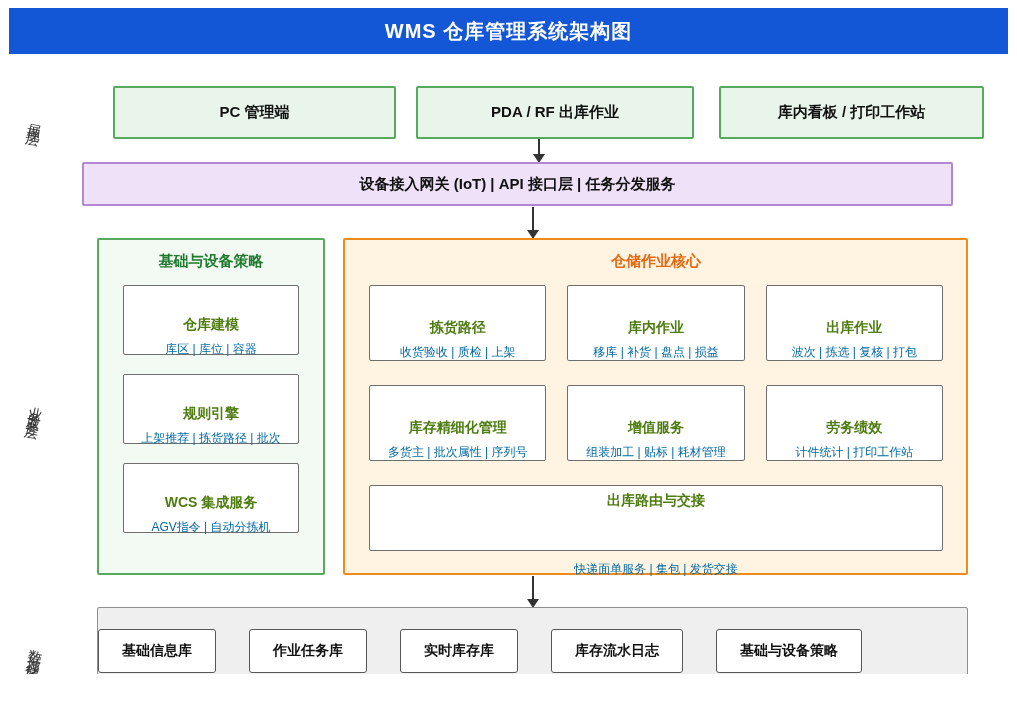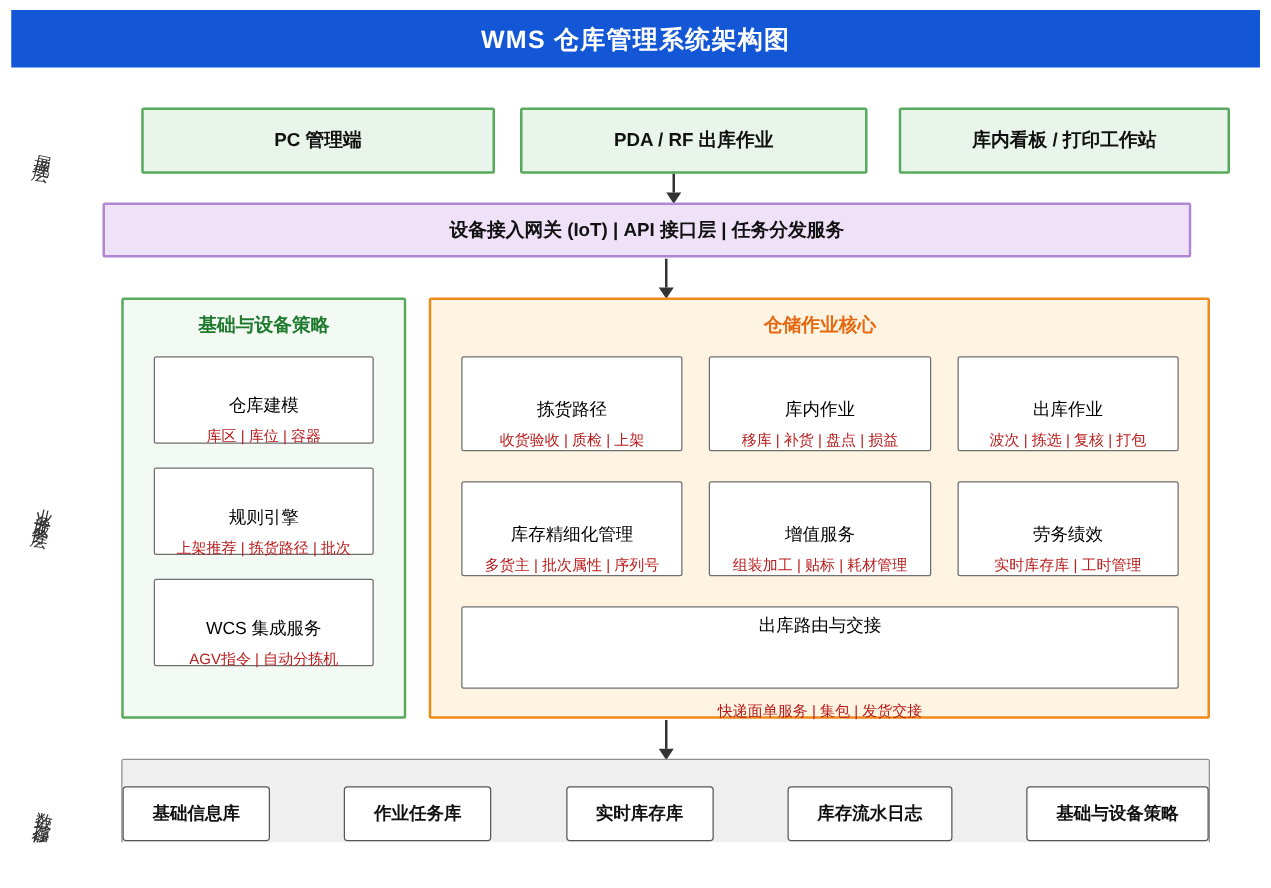--- a/index.html
+++ b/index.html
@@ -59,27 +59,27 @@
     display:grid; grid-template-columns:repeat(3,1fr);
     grid-template-rows:76px 76px 66px; column-gap:21px; row-gap:24px;
   }
   .wide { grid-column:1 / -1;gap:44px; }
 
   .module {
     background:#fff; border:1px solid #6e6e6e; border-radius:2px;
     display:flex; flex-direction:column; align-items:center; justify-content:center;
     text-align:center; padding:4px;
   }
-  .module-title { font-size:14px; font-weight:normal; color:#000000;margin-top:33px; }
-  .module-sub { font-size:12px; color:#b91c1c; margin-top:7px; }
+  .module-title { font-size:14px; font-weight:bold; color:#4d7c0f;margin-top:33px; }
+  .module-sub { font-size:12px; color:#0369a1; margin-top:7px; }
 
   .storage {
     position:absolute; left:97px; top:607px; width:871px; height:88px;
     background:var(--gray-fill,#efefef); border:1px solid #8f8f8f; border-radius:2px;
-    display:flex; align-items:center; justify-content:space-between; gap:52px;
+    display:flex; align-items:center; justify-content:flex-start; gap:33px;
   }
   .db {
     height:44px; padding:0 23px; background:#fff; border:1px solid #575757; border-radius:3px;
     display:flex; align-items:center; justify-content:center; font-size:14px; font-weight:bold;
   }
 </style>
 </head>
 <body>
 
 <div class="canvas">
@@ -142,21 +142,21 @@
       <div class="module">
         <div class="module-title">库存精细化管理</div>
         <div class="module-sub">多货主 | 批次属性 | 序列号</div>
       </div>
       <div class="module">
         <div class="module-title">增值服务</div>
         <div class="module-sub">组装加工 | 贴标 | 耗材管理</div>
       </div>
       <div class="module">
         <div class="module-title">劳务绩效</div>
-        <div class="module-sub">实时库存库 | 工时管理</div>
+        <div class="module-sub">计件统计 | 打印工作站</div>
       </div>
       <div class="module wide">
         <div class="module-title">出库路由与交接</div>
         <div class="module-sub">快递面单服务 | 集包 | 发货交接</div>
       </div>
     </div>
   </div>
 
   <div class="arrow" style="left:526px; top:576px; height:32px;">
     <div class="arrow-line"></div>

